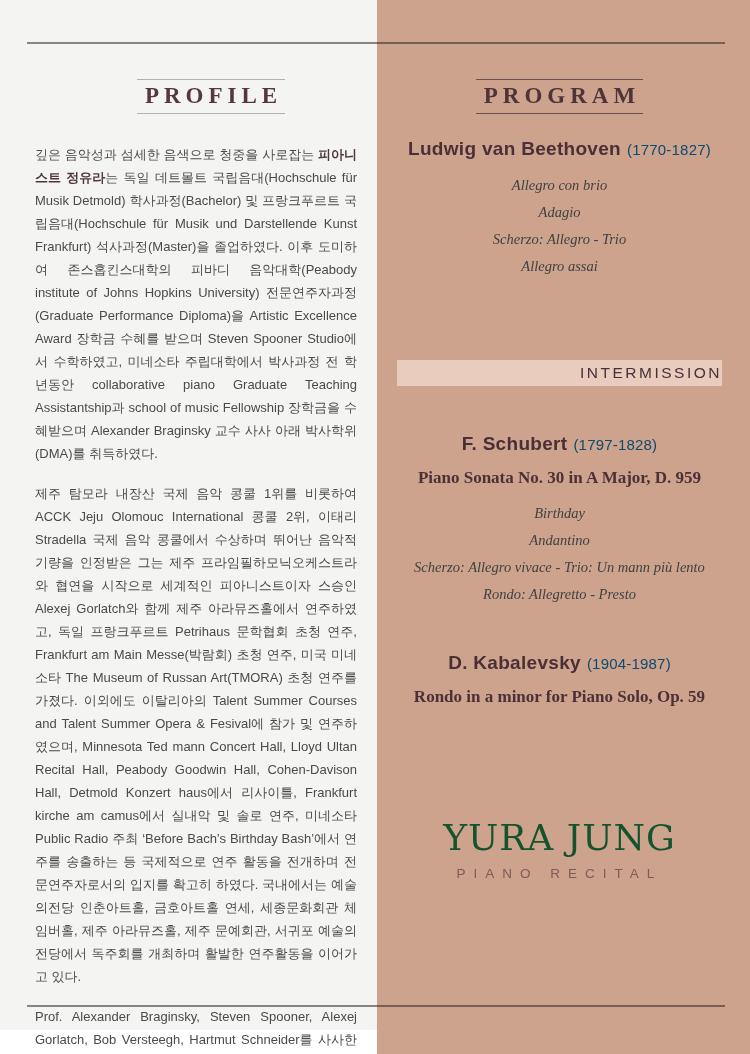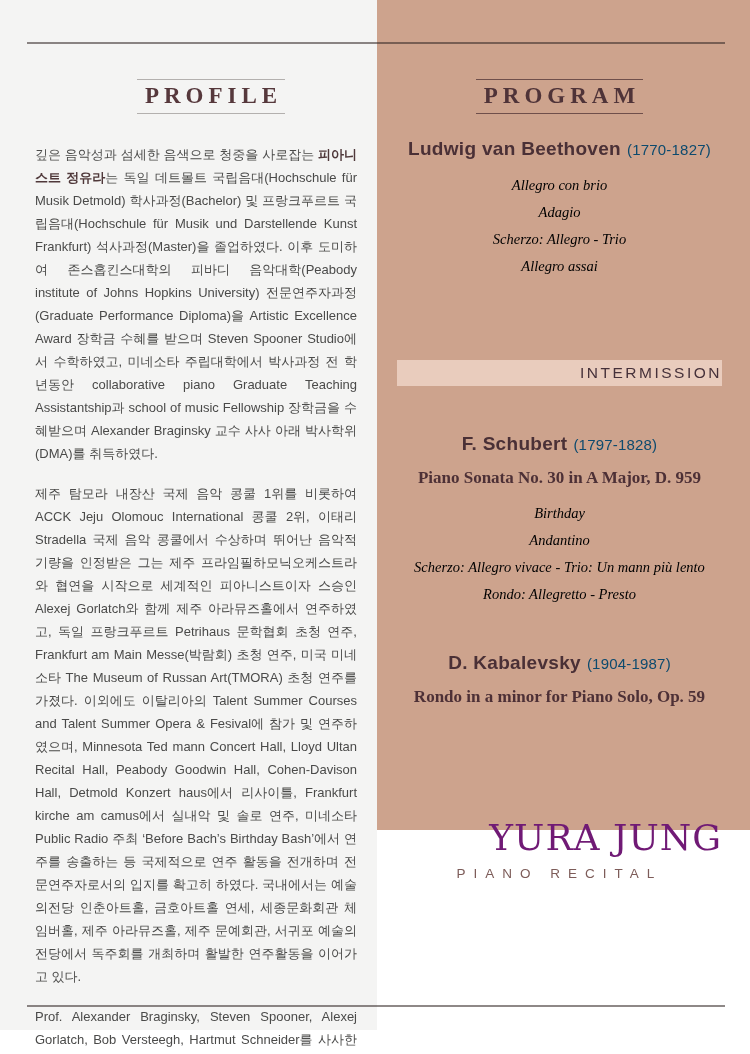--- a/index.html
+++ b/index.html
@@ -6,21 +6,21 @@
   .page {
     position:relative; width:750px; height:1054px; overflow:hidden;
     font-family:"Liberation Sans", sans-serif;
   }
   
   .col-left {
     position:absolute; left:0; top:0; width:377px; height:1030px;
     background:#f4f4f3; box-sizing:border-box; padding:0 20px 0 31px;
   }
   .col-right {
-    position:absolute; left:377px; top:0; width:373px; height:830px;
+    position:absolute; left:377px; top:0; width:373px; height:1054px;
     background:#cda38d;
   }
   
   .rule { position:absolute; left:27px; width:698px; height:2px; background:rgba(50,38,36,0.55); }
   .rule-top { top:42px; }
   .rule-bottom { top:1005px; }
 
   
   .heading-box {
     width:fit-content; margin:0 auto; position:relative;
@@ -56,32 +56,32 @@
 
   .composer-line { font-size:19px; font-weight:700; color:#4a3036; letter-spacing:0.3px; white-space:nowrap; }
   .composer-dates { font-size:15px; font-weight:400; color:#0c4a6e; letter-spacing:0.2px; margin-left:6px; }
   .piece-title {
     margin-top:13px; font-family:"Liberation Serif", serif; font-weight:700;
     font-size:17px; color:#4d3036; white-space:nowrap;
   }
   .movements { margin-top:12px; }
   .movement {
     font-family:"Liberation Serif", serif; font-style:italic;
-    font-size:14.5px; line-height:27px; color:#000000;
+    font-size:14.5px; line-height:27px; color:#404040;
   }
 
   .intermission-band {
     position:absolute; top:360px; left:0; right:0; height:26px; line-height:26px;
     background:#e9ccbd; color:#46313a; font-size:15.5px; letter-spacing:2.5px;text-align:right;
   }
 
   .artist-block { position:absolute; top:818px; left:0; right:0; }
   .artist-name {
     font-family:"DejaVu Serif", serif; font-size:36px; line-height:40px;
-    letter-spacing:1px; color:#701a75; white-space:nowrap;text-align:right;
+    letter-spacing:1px; color:#14532d; white-space:nowrap;
   }
   .artist-subtitle { margin-top:8px; font-size:13.5px; letter-spacing:8px; color:#7d5c59; white-space:nowrap; }
 </style>
 </head>
 <body>
 
 <div class="page">
 
   <div class="col-left">
     <div class="heading-box heading-left">

